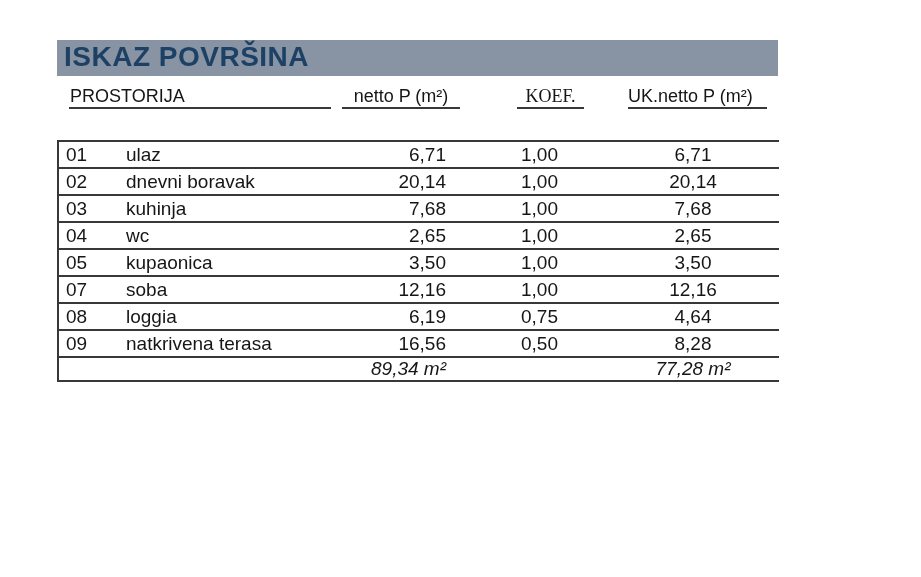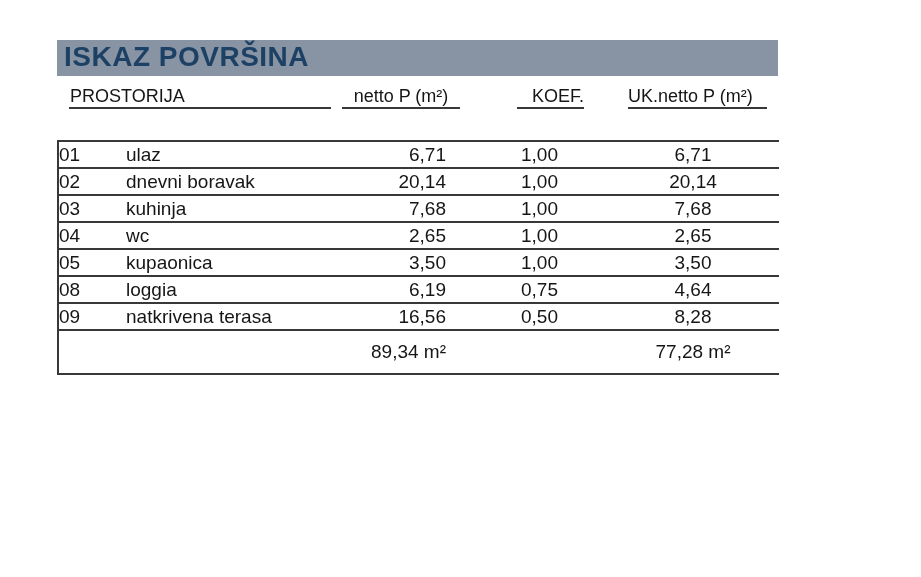--- a/index.html
+++ b/index.html
@@ -37,21 +37,21 @@
 
   
   .col-headers { position: absolute; left: 12px; top: 86px; width: 921px; height: 24px; font-size: 18px; }
   .col-h {
     position: absolute; top: 0; height: 23px;
     border-bottom: 2px solid var(--line);
     white-space: nowrap;
   }
   .col-h.h-room  { left: 57px;  width: 262px; text-align: left; padding-left: 1px; }
   .col-h.h-netto { left: 330px; width: 118px; text-align: center; }
-  .col-h.h-koef  { left: 505px; width: 67px;  text-align: right; }
+  .col-h.h-koef  { left: 505px; width: 67px;  text-align: center; font-family: Liberation Serif, serif; }
   .col-h.h-uk    { left: 616px; width: 139px; text-align: left; }
 
   
   table.area-table {
     position: absolute; left: 57px; top: 140px;
     width: 721px;
     border-collapse: collapse;
     table-layout: fixed;
     font-size: 19px;
     border-top: 2px solid var(--line);
@@ -63,27 +63,27 @@
     vertical-align: middle;
     white-space: nowrap;
     overflow: hidden;
   }
   col.w-no    { width: 58px; }
   col.w-name  { width: 190px; }
   col.w-netto { width: 142px; }
   col.w-koef  { width: 183px; }
   col.w-uk    { width: 148px; }
 
-  td.c-no    { }
+  td.c-no    { padding-left: 7px; }
   td.c-name  { padding-left: 10px; }
   td.c-netto { text-align: right; padding-right: 2px; }
   td.c-koef  { text-align: center; }
   td.c-uk    { text-align: center; padding-right: 24px; }
 
-  tr.totals-row td { height: 44px; }
+  tr.totals-row td { height: 24px; font-style: italic; }
 </style>
 </head>
 <body>
 
 <div class="page">
 
   <div class="banner">
     <span class="banner-title">ISKAZ POVRŠINA</span>
   </div>
 
@@ -132,20 +132,27 @@
           <td class="c-uk">2,65</td>
         </tr>
         <tr>
           <td class="c-no">05</td>
           <td class="c-name">kupaonica</td>
           <td class="c-netto">3,50</td>
           <td class="c-koef">1,00</td>
           <td class="c-uk">3,50</td>
         </tr>
         <tr>
+          <td class="c-no">07</td>
+          <td class="c-name">soba</td>
+          <td class="c-netto">12,16</td>
+          <td class="c-koef">1,00</td>
+          <td class="c-uk">12,16</td>
+        </tr>
+        <tr>
           <td class="c-no">08</td>
           <td class="c-name">loggia</td>
           <td class="c-netto">6,19</td>
           <td class="c-koef">0,75</td>
           <td class="c-uk">4,64</td>
         </tr>
         <tr>
           <td class="c-no">09</td>
           <td class="c-name">natkrivena terasa</td>
           <td class="c-netto">16,56</td>

